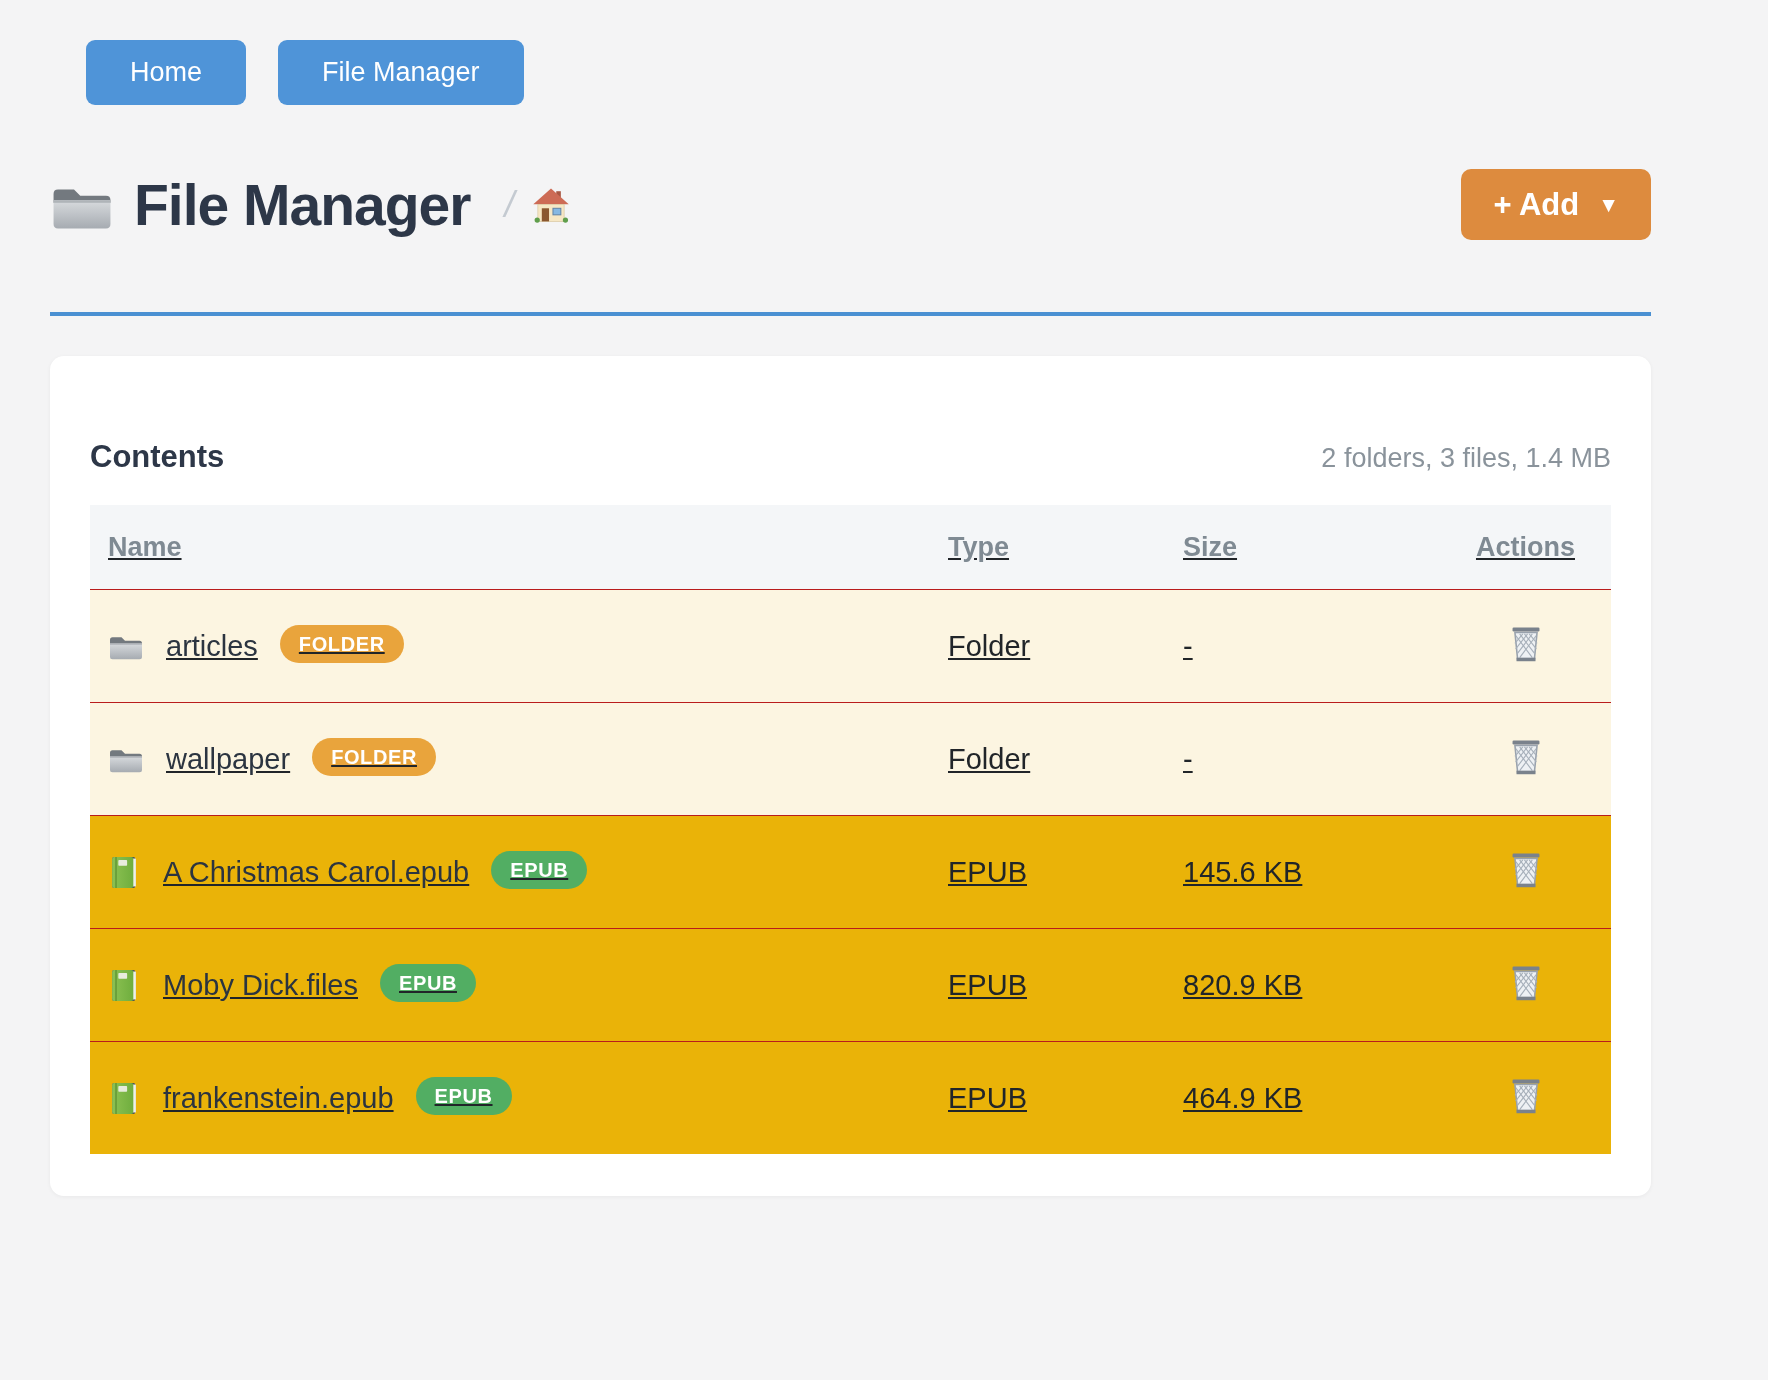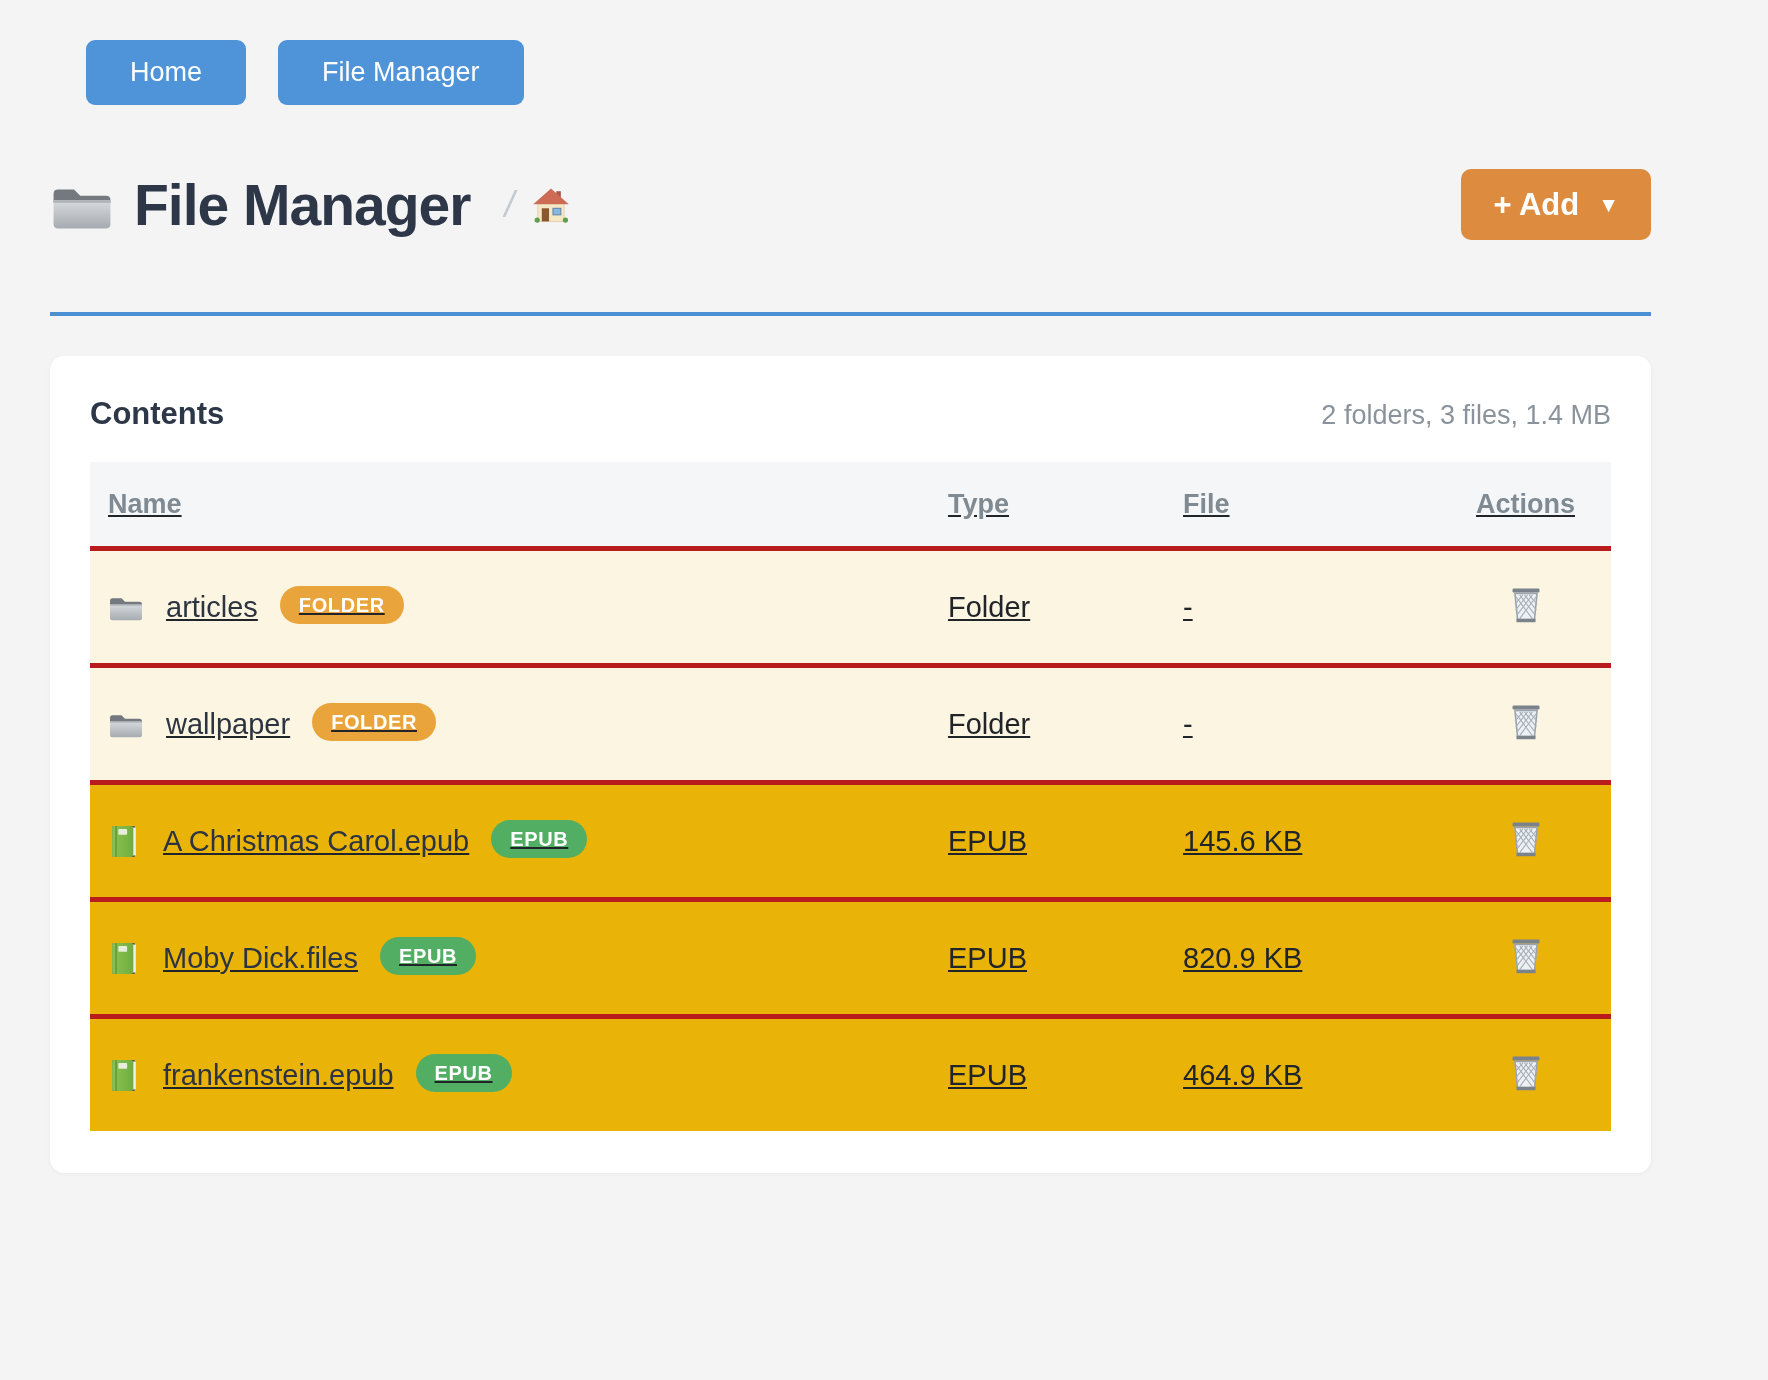--- a/index.html
+++ b/index.html
@@ -38,34 +38,34 @@
 
   .hr-blue{height:4px;background:#4a90d2;margin-top:72px;border:none;}
 
   
   .card{
     background:#ffffff;border-radius:14px;margin-top:40px;
     padding:40px 40px 42px 40px;
     box-shadow:0 1px 4px rgba(0,0,0,0.05);
   }
   .contents-row{display:flex;justify-content:space-between;align-items:baseline;}
-  .contents-title{font-size:31px;font-weight:700;color:#2d3748;}
+  .contents-title{font-size:31px;font-weight:700;color:#2d3748;margin-top:43px;}
   .contents-summary{font-size:27px;color:#8a939b;margin-left:16px;}
 
   .table{margin-top:30px;text-decoration:underline;}
   .thead,.trow{
     display:grid;
     grid-template-columns:1fr 235px 285px 171px;
     align-items:center;
   }
   .thead{background:#f4f6f8;height:84px;color:#7f8a93;font-weight:700;font-size:27px;}
   .cell-name{padding-left:18px;display:flex;align-items:center;}
   .cell-type,.cell-size{padding-left:28px;}
   .cell-actions{text-align:center;}
-  .trow{height:112px;font-size:29px;border-top:5px solid #b91c1c;}
+  .trow{height:112px;font-size:29px;border-top:1px solid #b91c1c;}
   .trow.folder{background:#fcf5e1;}
   .trow.epub{background:#eab308;}
   .row-icon{width:36px;height:30px;margin-right:22px;flex:0 0 auto;}
   .row-icon.book{width:31px;height:35px;margin-right:24px;}
   .file-name{color:#2b3440;cursor:pointer;}
   .badge{
     display:inline-block;margin-left:22px;border-radius:999px;color:#fff;
     font-weight:700;font-size:20px;letter-spacing:0.6px;padding:9px 19px;line-height:1;
     transform:translateY(-2px);
   }
@@ -159,21 +159,21 @@
   <div class="card">
     <div class="contents-row">
       <span class="contents-title">Contents</span>
       <span class="contents-summary">2 folders, 3 files, 1.4 MB</span>
     </div>
 
     <div class="table">
       <div class="thead">
         <div class="cell-name">Name</div>
         <div class="cell-type">Type</div>
-        <div class="cell-size">File</div>
+        <div class="cell-size">Size</div>
         <div class="cell-actions">Actions</div>
       </div>
 
       <div class="trow folder">
         <div class="cell-name">
           <svg class="row-icon" viewBox="0 0 72 57">
               <use href="#icon-folder"></use>
             </svg>
           <span class="file-name">articles</span>
           <span class="badge b-folder">FOLDER</span>

